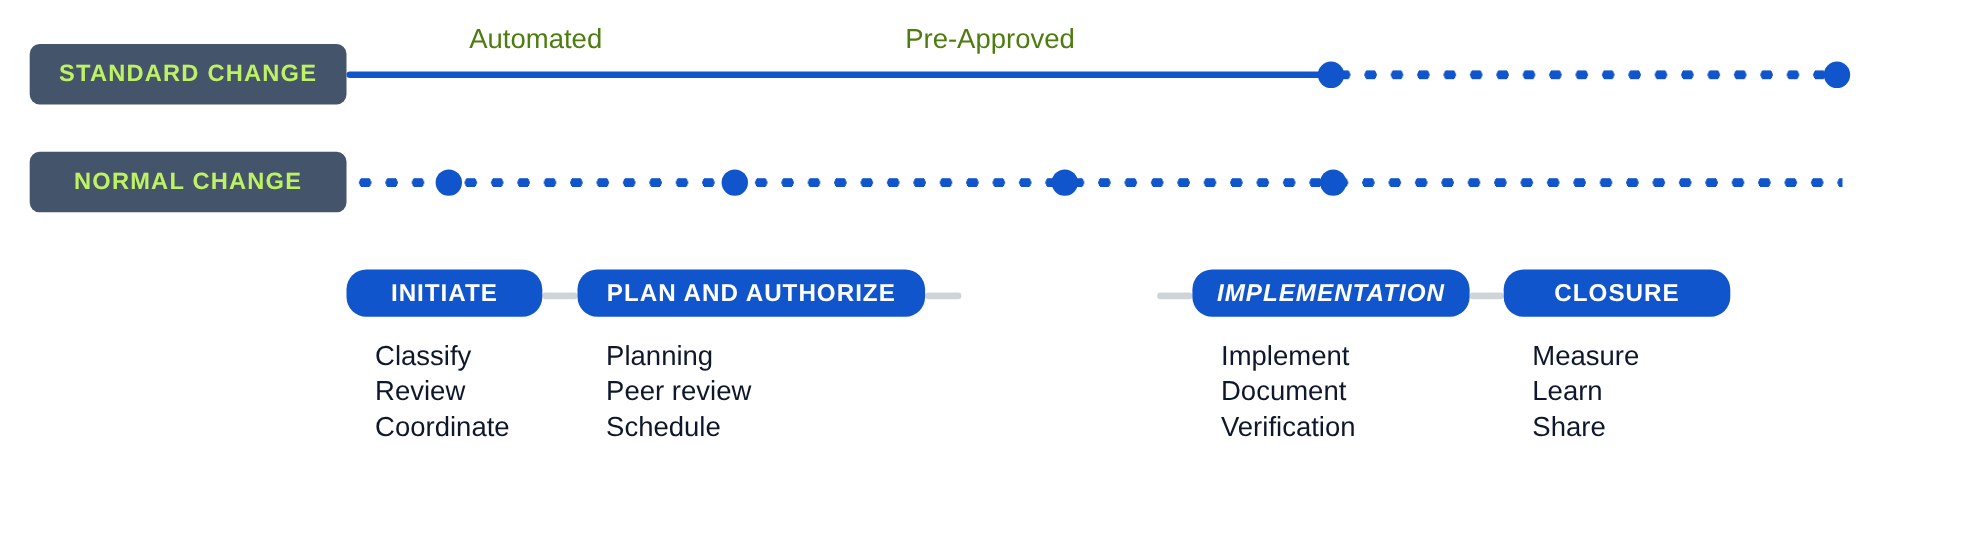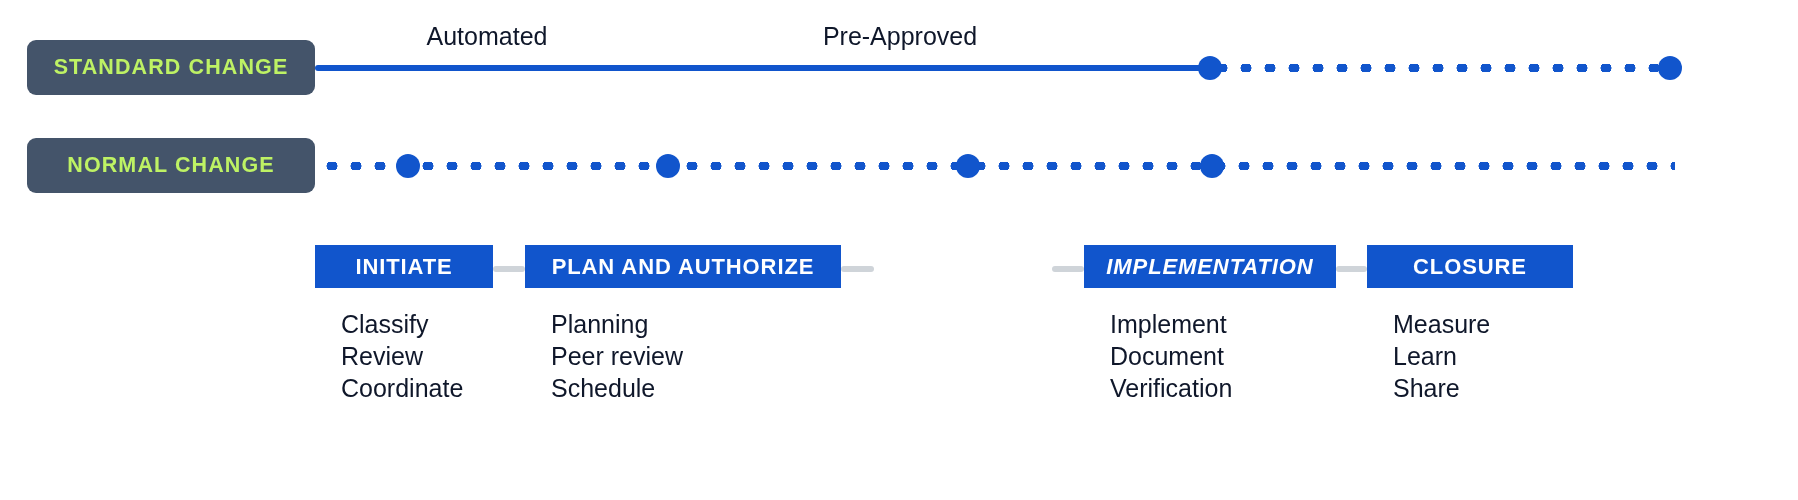--- a/index.html
+++ b/index.html
@@ -37,29 +37,29 @@
     background-repeat:repeat-x;
     background-position:left center;
   }
   .node{
     position:absolute;top:50%;transform:translate(-50%,-50%);
     width:24px;height:24px;border-radius:50%;background:#1155cc;
   }
 
   .tl-label{
     position:absolute;
-    font-size:25px;color:#0f172a;
+    font-size:25px;color:#4d7c0f;
     white-space:nowrap;transform:translateX(-50%);
   }
 
   
   .stages{position:absolute;left:0;top:245px;width:1798px;height:255px;}
   .stage{position:absolute;top:0;}
   .stage-box{
-    height:43px;background:#1155cc;border-radius:0;
+    height:43px;background:#1155cc;border-radius:18px;
     display:flex;align-items:center;justify-content:center;
     color:#ffffff;font-weight:bold;font-size:22px;letter-spacing:0.9px;
     box-sizing:border-box;white-space:nowrap;
   }
   .connector{
     position:absolute;top:21px;height:6px;background:#cfd4d9;border-radius:3px;
   }
   .stage-list{
     margin-top:20px;padding-left:26px;
     font-size:25px;color:#0f172a;line-height:32px;

